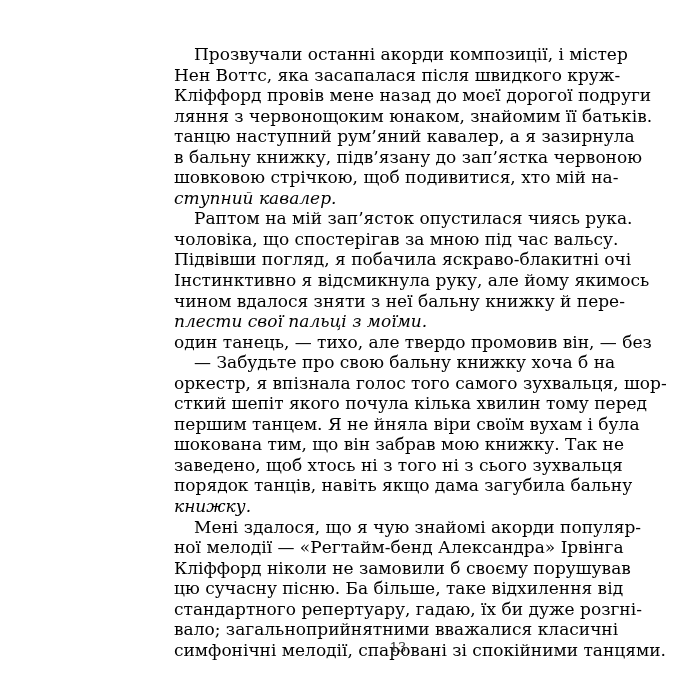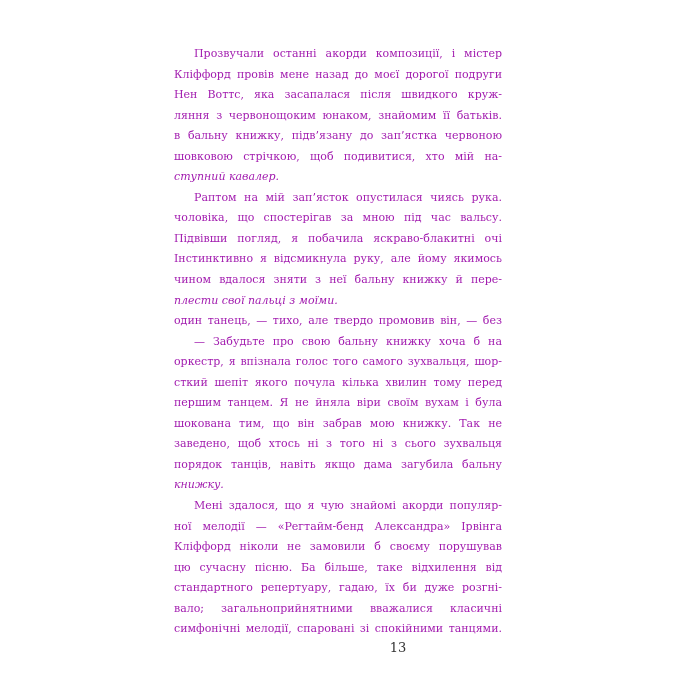--- a/index.html
+++ b/index.html
@@ -1,41 +1,42 @@
 <!DOCTYPE html>
 <html><head>
 <meta charset="utf-8">
 <style>
   html, body { margin: 0; padding: 0; background: #ffffff; }
   body { width: 700px; height: 700px; position: relative; overflow: hidden; }
   .page { position: absolute; left: 0; top: 0; width: 700px; height: 700px; background: #fff; }
   .text-block {
     position: absolute; left: 174px; top: 44px; width: 328px;
     font-family: "DejaVu Serif", "Liberation Serif", serif;
-    font-size: 11px; line-height: 20.55px; color: #a21caf;
+    font-size: 17px; line-height: 20.55px; color: #000000;
     text-align: justify;
   }
   .line { display: block; white-space: nowrap; text-align-last: justify; text-align: justify; height: 20.55px; overflow: visible; }
   .line.last { text-align-last: left; font-style: italic; }
   .line.indent { padding-left: 20px; }
   .page-number {
     position: absolute; left: 0; width: 700px; top: 640px; text-align: center;
     font-family: "DejaVu Serif", "Liberation Serif", serif; font-size: 13px; color: #333; margin-left: 48px;
   }
 </style>
 </head>
 <body>
 
 <div class="page">
   <div class="text-block">
     <div>
       <span class="line indent">Прозвучали останні акорди композиції, і містер</span>
+      <span class="line">Нен Воттс, яка засапалася після швидкого круж-</span>
       <span class="line">Кліффорд провів мене назад до моєї дорогої подруги</span>
-      <span class="line">Нен Воттс, яка засапалася після швидкого круж-</span>
       <span class="line">ляння з червонощоким юнаком, знайомим її батьків.</span>
+      <span class="line">танцю наступний рум’яний кавалер, а я зазирнула</span>
       <span class="line">в бальну книжку, підв’язану до зап’ястка червоною</span>
       <span class="line">шовковою стрічкою, щоб подивитися, хто мій на-</span>
       <span class="line last">ступний кавалер.</span>
     </div>
     <div>
       <span class="line indent">Раптом на мій зап’ясток опустилася чиясь рука.</span>
       <span class="line">чоловіка, що спостерігав за мною під час вальсу.</span>
       <span class="line">Підвівши погляд, я побачила яскраво-блакитні очі</span>
       <span class="line">Інстинктивно я відсмикнула руку, але йому якимось</span>
       <span class="line">чином вдалося зняти з неї бальну книжку й пере-</span>

